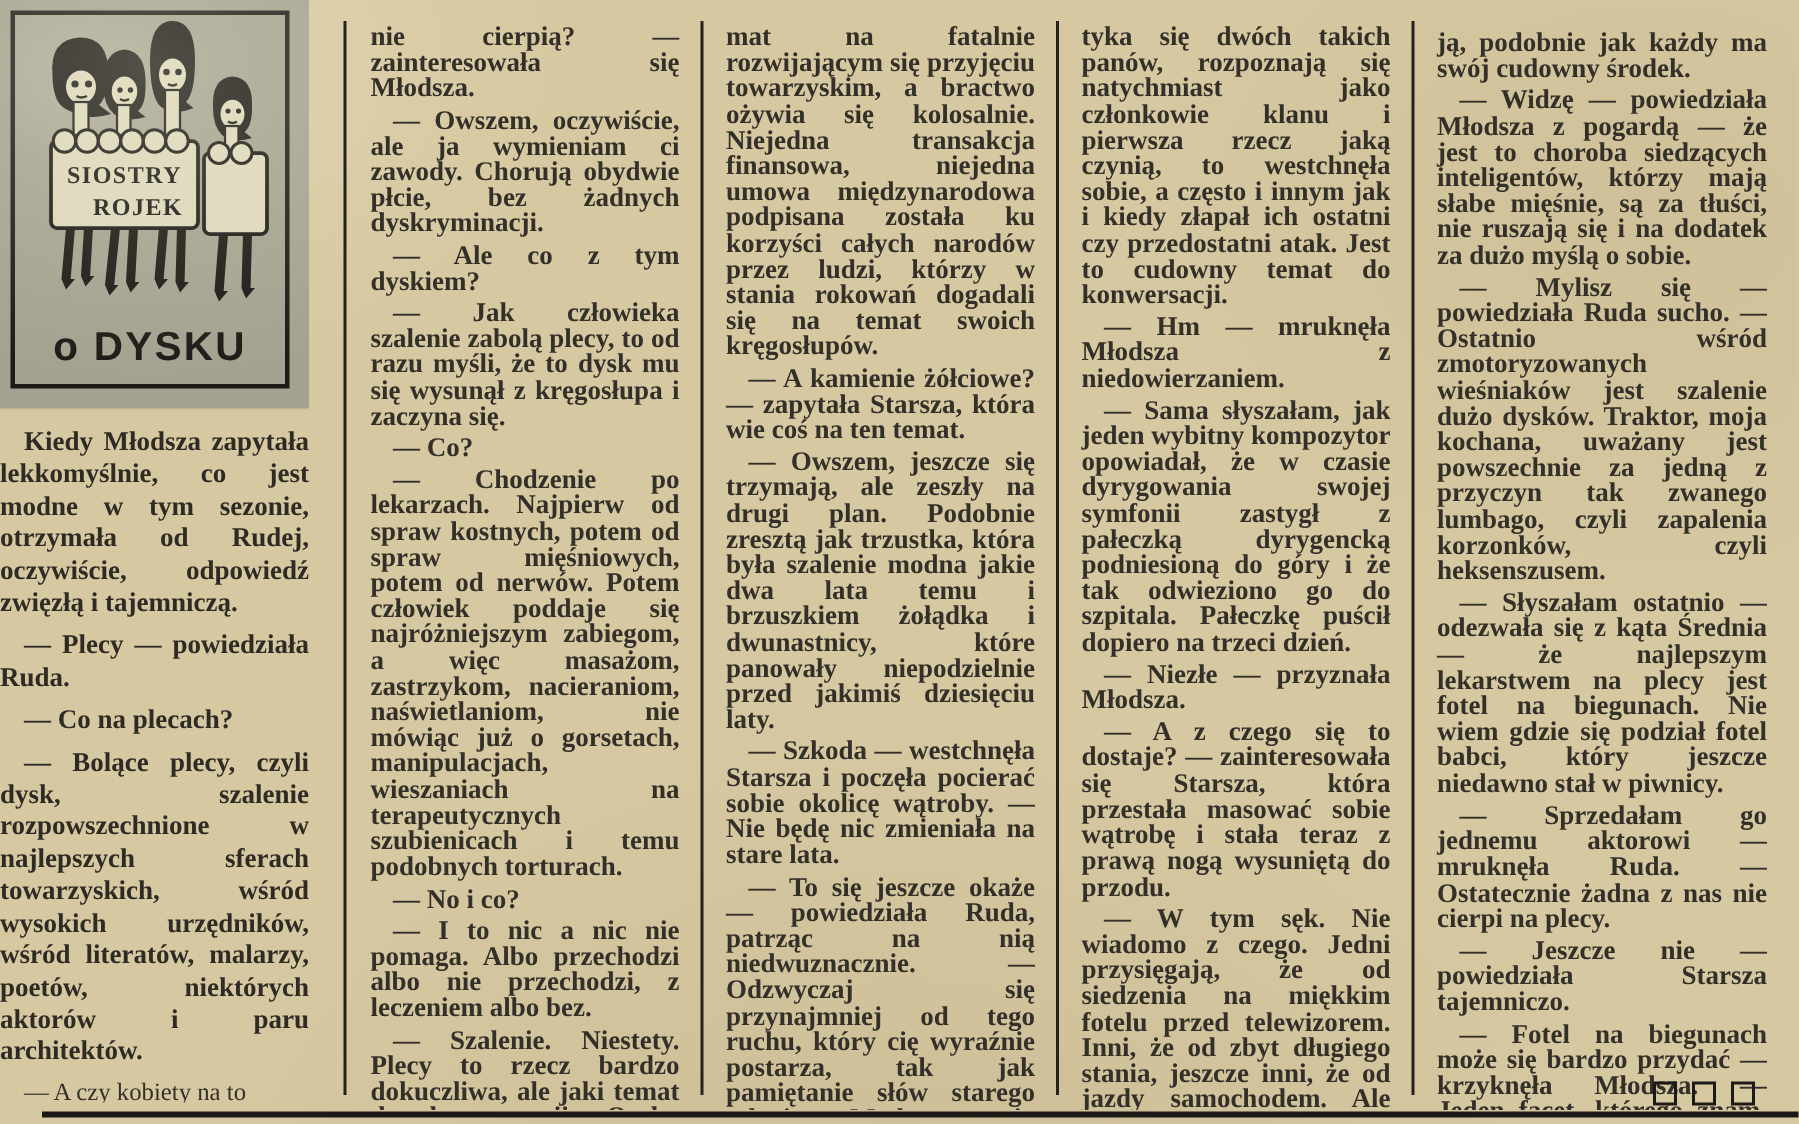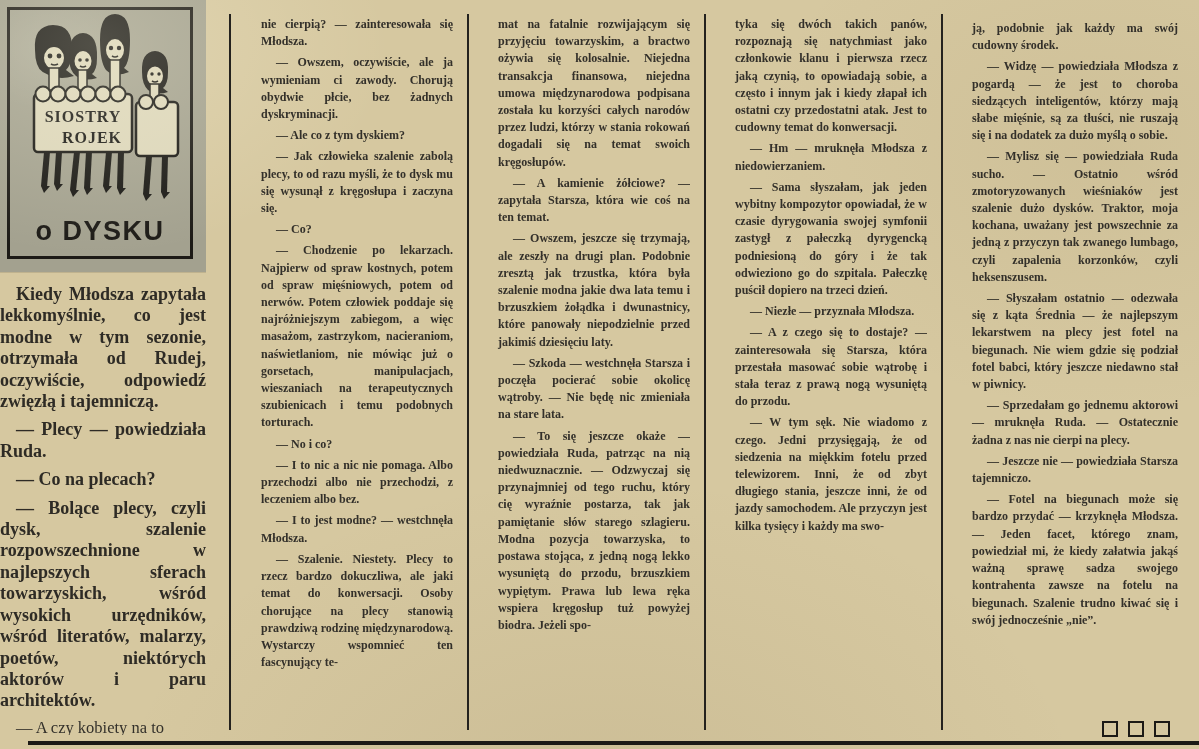--- a/index.html
+++ b/index.html
@@ -20,22 +20,22 @@
   }
   .paper-texture{
     position:absolute;inset:0;pointer-events:none;
     background:
       radial-gradient(420px 300px at 8% 6%, rgba(255,250,225,.25), rgba(255,250,225,0) 70%),
       radial-gradient(500px 380px at 92% 20%, rgba(120,100,60,.08), rgba(120,100,60,0) 70%),
       radial-gradient(700px 500px at 50% 110%, rgba(110,90,55,.10), rgba(110,90,55,0) 70%);
   }
   .col{position:absolute;top:16px;height:724px;overflow:hidden;text-align:justify;}
   .col p{
-    margin:4px 0 0 18px;
-    font-size:12px;line-height:17.2px;font-weight:700;
+    margin:4px 0 0 4px;
+    font-size:18px;line-height:17.2px;font-weight:700;
     text-indent:15px;
   }
   .col p:first-child{margin-top:0;}
   .col p.cont{text-indent:0;}
   .col-intro{left:12px;top:14px;width:206px;height:735px;overflow:hidden;text-align:justify;}
   .col-2{left:243px;width:210px;}
   .col-3{left:480px;width:210px;}
   .col-4{left:717px;width:210px;}
   .col-5{left:954px;width:224px;}
   .vrule{position:absolute;top:14px;height:716px;width:2px;background:var(--rule);}
@@ -187,32 +187,31 @@
 
 <div class="col col-2">
     <p class="cont">nie cierpią? — zainteresowała się Młodsza.</p>
     <p>— Owszem, oczywiście, ale ja wymieniam ci zawody. Chorują obydwie płcie, bez żadnych dyskryminacji.</p>
     <p>— Ale co z tym dyskiem?</p>
     <p>— Jak człowieka szalenie zabolą plecy, to od razu myśli, że to dysk mu się wysunął z kręgosłupa i zaczyna się.</p>
     <p>— Co?</p>
     <p>— Chodzenie po lekarzach. Najpierw od spraw kostnych, potem od spraw mięśniowych, potem od nerwów. Potem człowiek poddaje się najróżniejszym zabiegom, a więc masażom, zastrzykom, nacieraniom, naświetlaniom, nie mówiąc już o gorsetach, manipulacjach, wieszaniach na terapeutycznych szubienicach i temu podobnych torturach.</p>
     <p>— No i co?</p>
     <p>— I to nic a nic nie pomaga. Albo przechodzi albo nie przechodzi, z leczeniem albo bez.</p>
-    <p>— I to jest modne? — westchnęła Młodsza.</p>
     <p>— Szalenie. Niestety. Plecy to rzecz bardzo dokuczliwa, ale jaki temat do konwersacji. Osoby chorujące na plecy stanowią prawdziwą rodzinę międzynarodową. Wystarczy wspomnieć ten fascynujący te-</p>
   </div>
 <div class="col col-3">
     <p class="cont">mat na fatalnie rozwijającym się przyjęciu towarzyskim, a bractwo ożywia się kolosalnie. Niejedna transakcja finansowa, niejedna umowa międzynarodowa podpisana została ku korzyści całych narodów przez ludzi, którzy w stania rokowań dogadali się na temat swoich kręgosłupów.</p>
     <p>— A kamienie żółciowe? — zapytała Starsza, która wie coś na ten temat.</p>
     <p>— Owszem, jeszcze się trzymają, ale zeszły na drugi plan. Podobnie zresztą jak trzustka, która była szalenie modna jakie dwa lata temu i brzuszkiem żołądka i dwunastnicy, które panowały niepodzielnie przed jakimiś dziesięciu laty.</p>
     <p>— Szkoda — westchnęła Starsza i poczęła pocierać sobie okolicę wątroby. — Nie będę nic zmieniała na stare lata.</p>
     <p>— To się jeszcze okaże — powiedziała Ruda, patrząc na nią niedwuznacznie. — Odzwyczaj się przynajmniej od tego ruchu, który cię wyraźnie postarza, tak jak pamiętanie słów starego szlagieru. Modna pozycja towarzyska, to postawa stojąca, z jedną nogą lekko wysuniętą do przodu, brzuszkiem wypiętym. Prawa lub lewa ręka wspiera kręgosłup tuż powyżej biodra. Jeżeli spo-</p>
   </div>
 <div class="col col-4">
-<p class="cont">tyka się dwóch takich panów, rozpoznają się natychmiast jako członkowie klanu i pierwsza rzecz jaką czynią, to opowiadają sobie, a często i innym jak i kiedy złapał ich ostatni czy przedostatni atak. Jest to cudowny temat do konwersacji.</p>
+<p class="cont">tyka się dwóch takich panów, rozpoznają się natychmiast jako członkowie klanu i pierwsza rzecz jaką czynią, to westchnęła sobie, a często i innym jak i kiedy złapał ich ostatni czy przedostatni atak. Jest to cudowny temat do konwersacji.</p>
     <p>— Hm — mruknęła Młodsza z niedowierzaniem.</p>
     <p>— Sama słyszałam, jak jeden wybitny kompozytor opowiadał, że w czasie dyrygowania swojej symfonii zastygł z pałeczką dyrygencką podniesioną do góry i że tak odwieziono go do szpitala. Pałeczkę puścił dopiero na trzeci dzień.</p>
     <p>— Niezłe — przyznała Młodsza.</p>
     <p>— A z czego się to dostaje? — zainteresowała się Starsza, która przestała masować sobie wątrobę i stała teraz z prawą nogą wysuniętą do przodu.</p>
     <p>— W tym sęk. Nie wiadomo z czego. Jedni przysięgają, że od siedzenia na miękkim fotelu przed telewizorem. Inni, że od zbyt długiego stania, jeszcze inni, że od jazdy samochodem. Ale przyczyn jest kilka tysięcy i każdy ma swo-</p>
   </div>
 <div class="col col-5">
   <div class="endmarks">
       <span class="sq" title="□"></span>
       <span class="sq" title="□"></span>

